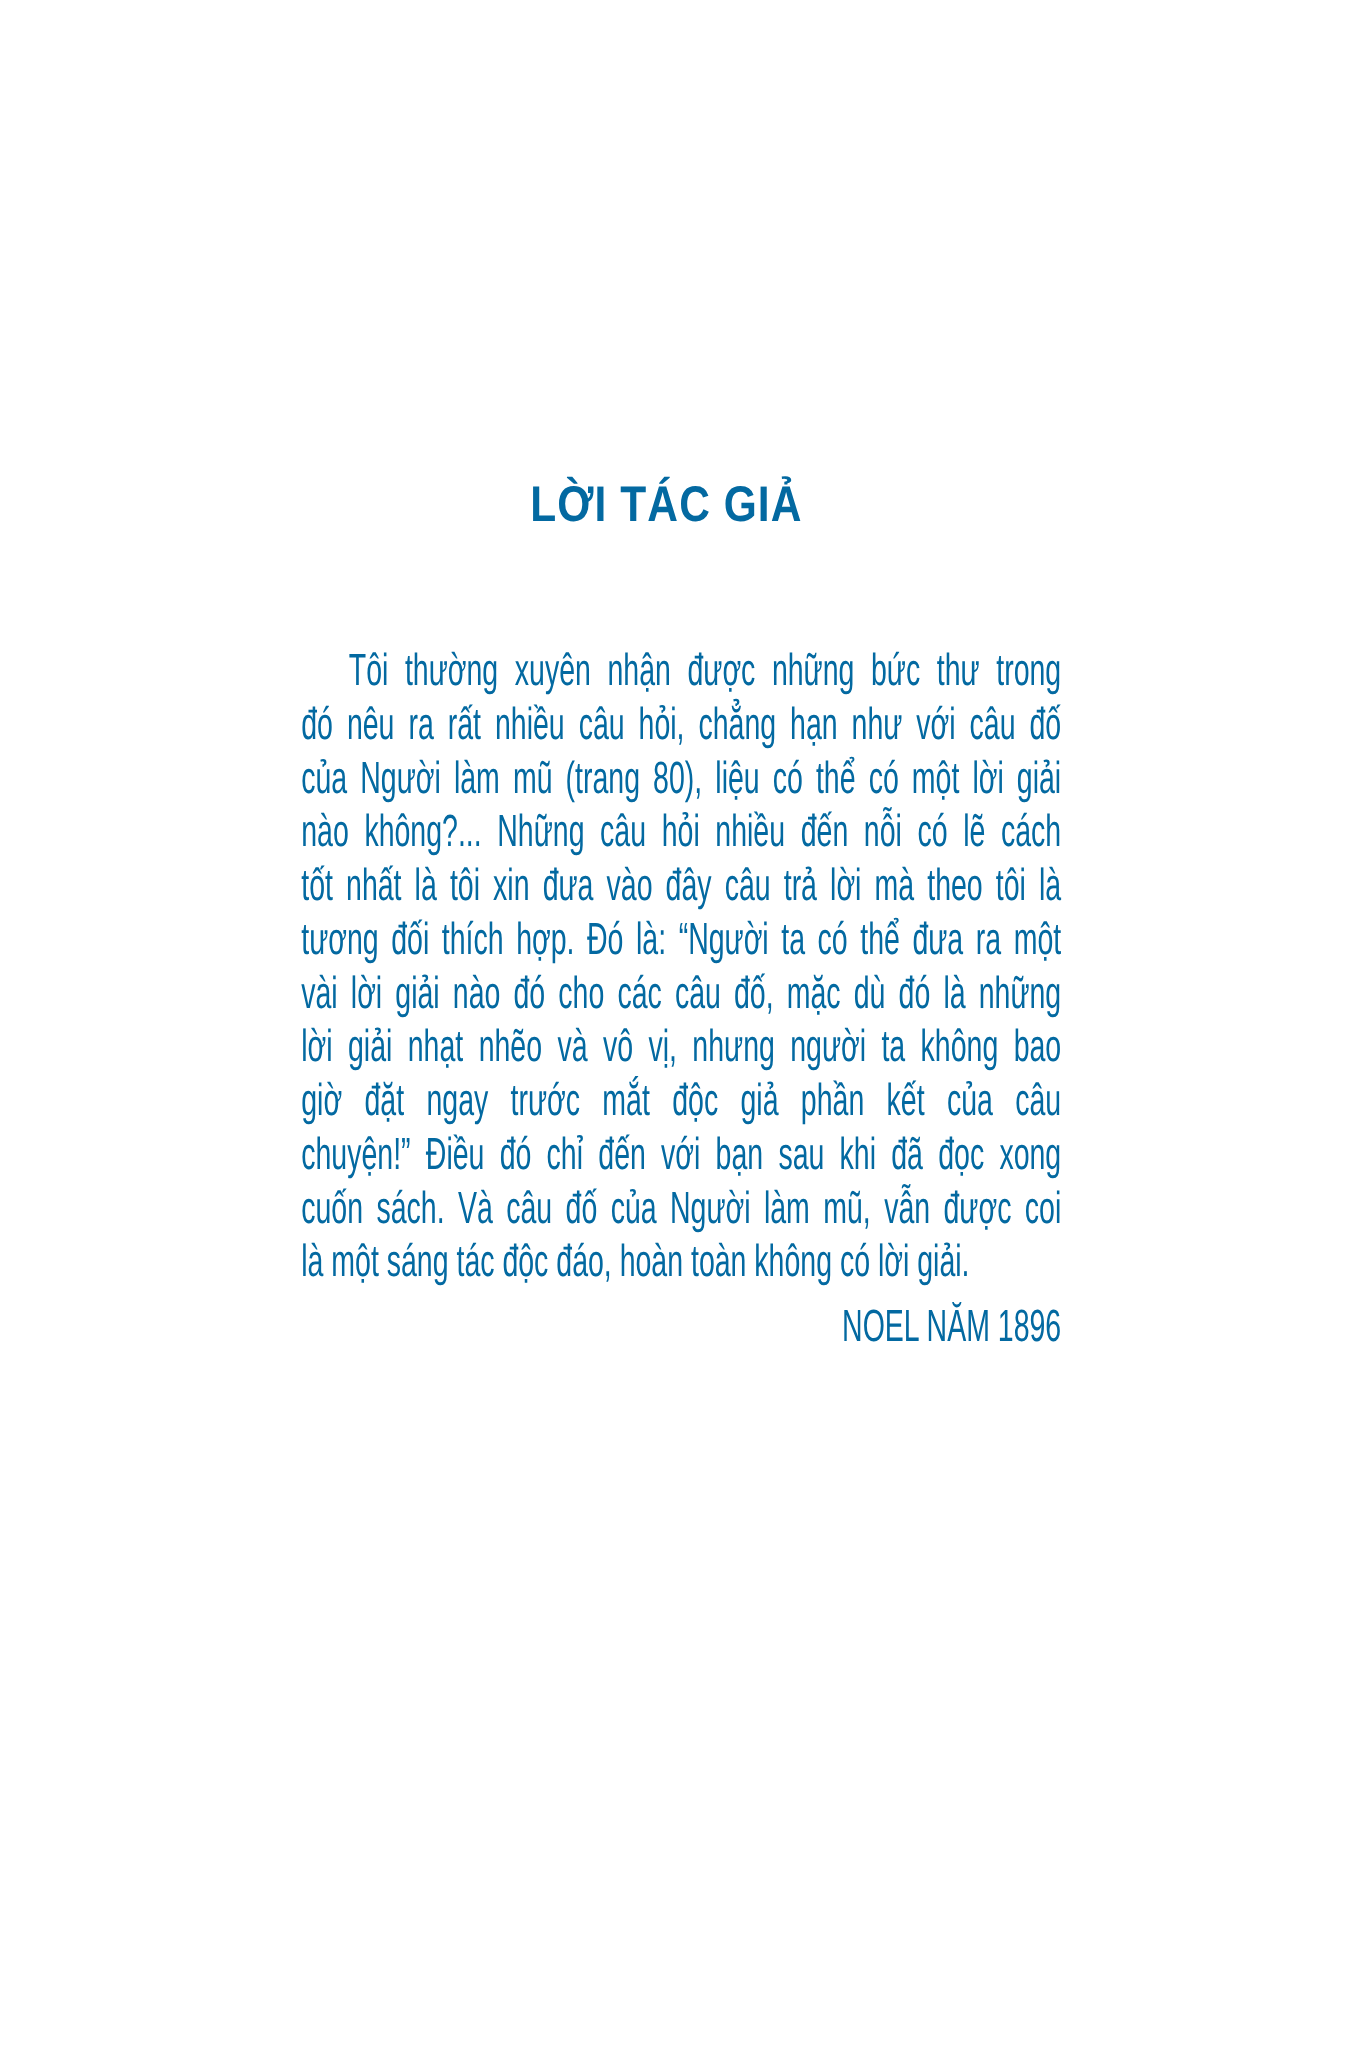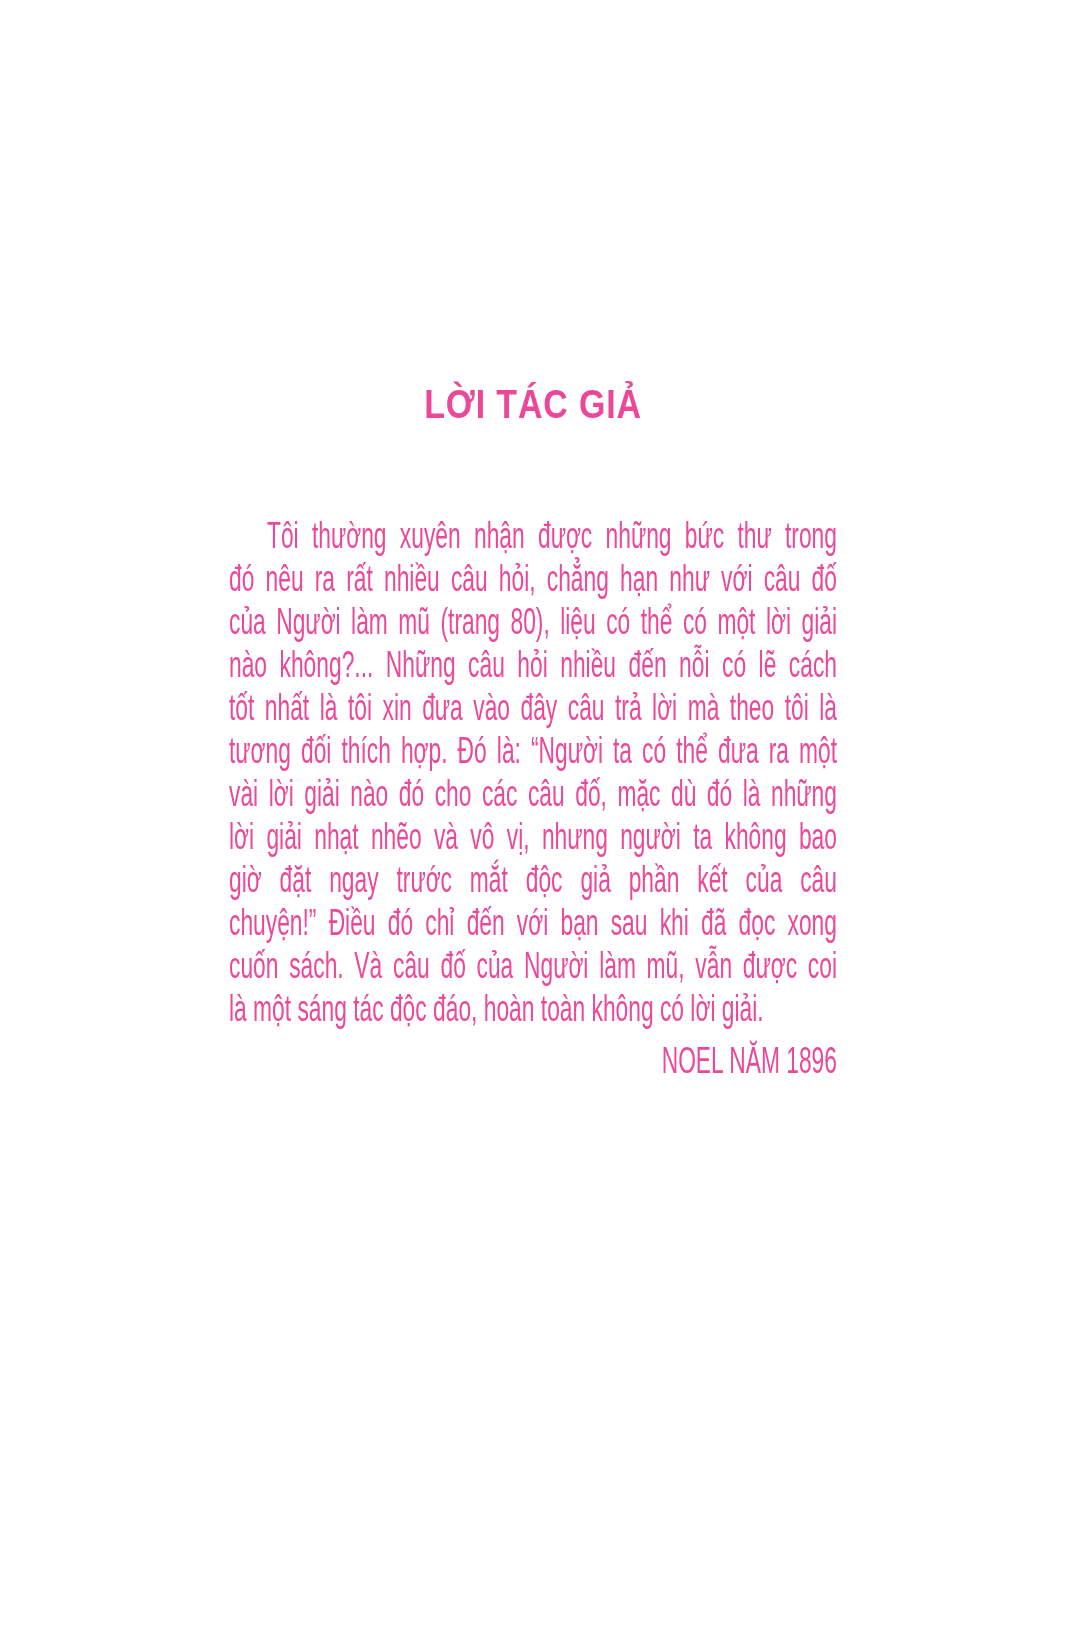--- a/index.html
+++ b/index.html
@@ -6,21 +6,21 @@
     margin: 0;
     padding: 0;
     background: #ffffff;
   }
   .page {
     position: relative;
     width: 1080px;
     height: 1647px;
     background: #ffffff;
     font-family: "Liberation Sans", sans-serif;
-    color: #ec4899;
+    color: #0369a1;
     overflow: hidden;
   }
   .column {
     position: absolute;
     left: 229px;
     top: 0;
     width: 608px;
     height: 1647px;
   }
   .chapter-title {
@@ -35,21 +35,21 @@
     white-space: nowrap;
   }
   .chapter-title .squeeze {
     display: inline-block;
     transform: scaleX(0.85);
     letter-spacing: 1px;
   }
   .body-text {
     position: absolute;
     top: 514px;
-    left: 0;
+    left: 12px;
     width: 608px;
   }
   .line {
     width: 960px;                 
     height: 43px;
     line-height: 43px;
     font-size: 36px;
     transform: scaleX(0.6333);
     transform-origin: 0 0;
     text-align: justify;

